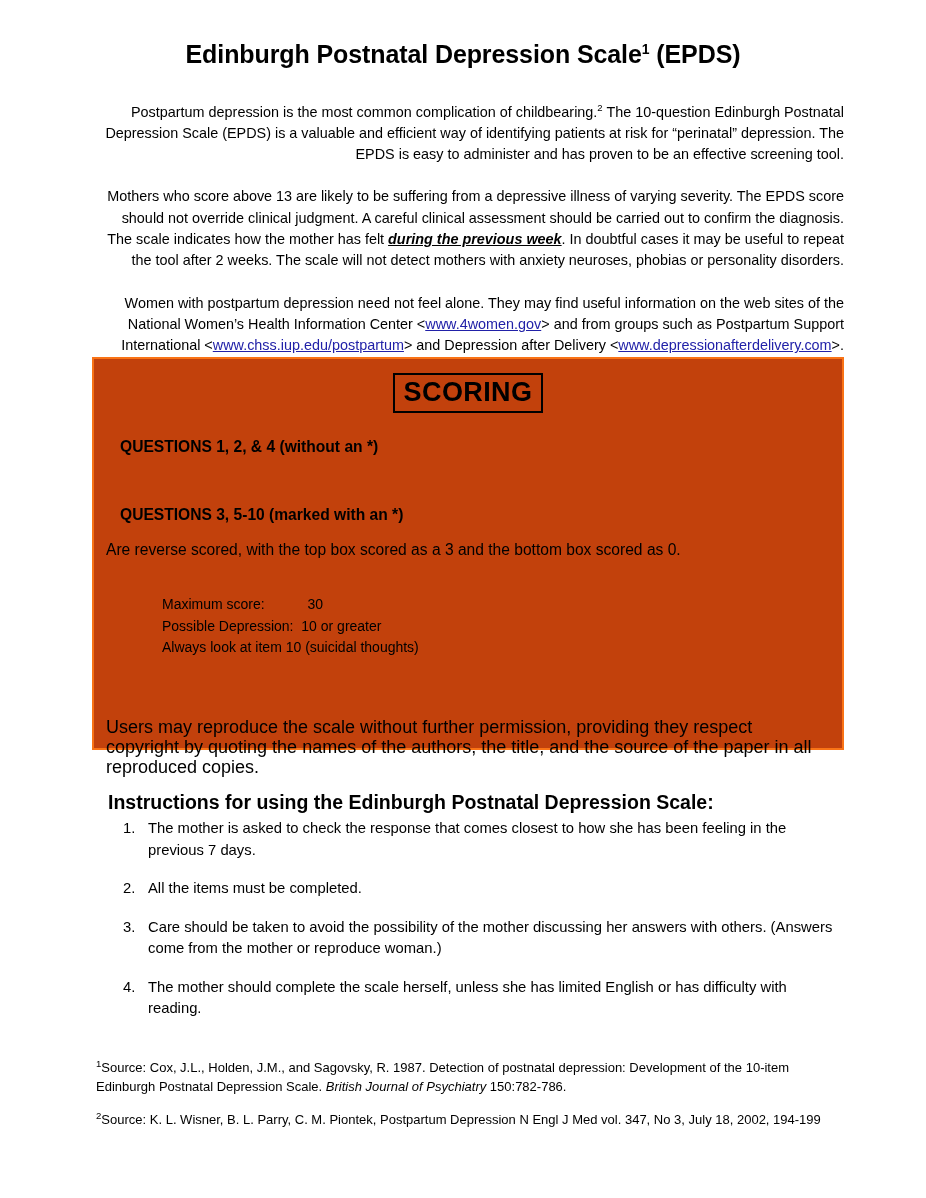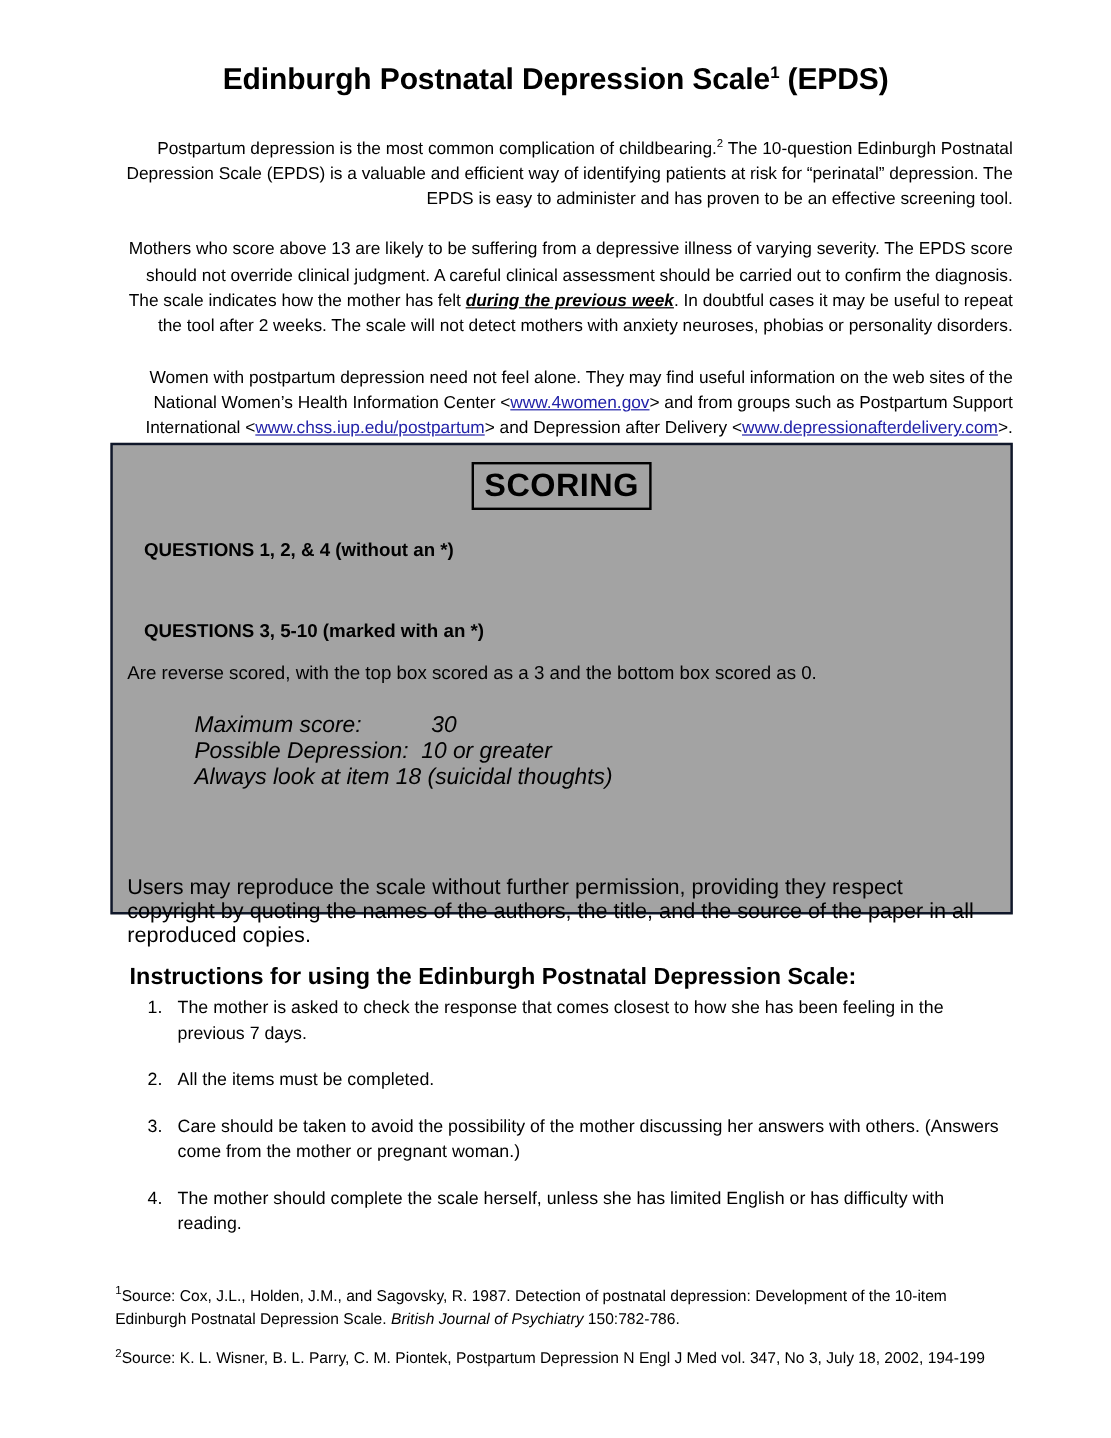--- a/index.html
+++ b/index.html
@@ -22,21 +22,21 @@
     box-sizing: border-box;
     padding: 0;
   }
 
   
   .doc-title {
     text-align: center;
     font-size: 25px;
     font-weight: bold;
     letter-spacing: -0.1px;
-    margin: 12px;
+    margin: 0;
     padding-top: 41px;
     line-height: 1.1;
   }
   .doc-title sup {
     font-size: 0.56em;
     vertical-align: super;
     line-height: 0;
   }
 
   
@@ -68,23 +68,23 @@
     text-decoration: underline;
   }
 
   
   .scoring-box {
     position: absolute;
     left: 92px;
     top: 357px;
     width: 752px;
     height: 393px;
-    border: 2px solid #0f172a;
+    border: 2px solid #f97316;
     box-sizing: border-box;
-    background: #a3a3a3;
+    background: #c2410c;
   }
   .scoring-title-wrap {
     text-align: center;
     padding-top: 14px;
   }
   .scoring-title {
     display: inline-block;
     border: 2px solid #000000;
     font-size: 27px;
     font-weight: bold;
@@ -104,25 +104,24 @@
   }
   .q-body {
     font-size: 15.6px;
     line-height: 21px;
     margin: 0;
   }
   .q-gap {
     height: 19px;
   }
   .score-list {
-    margin-top: 22px;
+    margin-top: 34px;
     margin-left: 56px;
-    font-size: 19px;
+    font-size: 14px;
     line-height: 21.5px;
-    font-style: italic;
   }
   .score-row {
     white-space: pre;
   }
   .reproduce-note {
     position: absolute;
     left: 12px;
     right: 14px;
     top: 340px;
     font-size: 18px;
@@ -204,21 +203,21 @@
       <p class="q-head">QUESTIONS 1, 2, &amp; 4 (without an *)</p>
 
       <div class="q-gap"></div>
 
       <p class="q-head">QUESTIONS 3, 5-10 (marked with an *)</p>
       <p class="q-body">Are reverse scored, with the top box scored as a 3 and the bottom box scored as 0.</p>
 
       <div class="score-list">
         <div class="score-row">Maximum score:           30</div>
         <div class="score-row">Possible Depression:  10 or greater</div>
-        <div class="score-row">Always look at item 18 (suicidal thoughts)</div>
+        <div class="score-row">Always look at item 10 (suicidal thoughts)</div>
       </div>
     </div>
 
     <p class="reproduce-note">Users may reproduce the scale without further permission, providing they respect copyright by quoting the names of the authors, the title, and the source of the paper in all reproduced copies.</p>
 
   </div>
 
   <h2 class="instructions-head">Instructions for using the Edinburgh Postnatal Depression Scale:</h2>
 
   <div class="instructions-list">
@@ -228,21 +227,21 @@
       <span class="ins-text">The mother is asked to check the response that comes closest to how she has been feeling in the previous 7 days.</span>
     </div>
 
     <div class="ins-item">
       <span class="ins-num">2.</span>
       <span class="ins-text">All the items must be completed.</span>
     </div>
 
     <div class="ins-item">
       <span class="ins-num">3.</span>
-      <span class="ins-text">Care should be taken to avoid the possibility of the mother discussing her answers with others.  (Answers come from the mother or pregnant woman.)</span>
+      <span class="ins-text">Care should be taken to avoid the possibility of the mother discussing her answers with others.  (Answers come from the mother or reproduce woman.)</span>
     </div>
 
     <div class="ins-item">
       <span class="ins-num">4.</span>
       <span class="ins-text">The mother should complete the scale herself, unless she has limited English or has difficulty with reading.</span>
     </div>
 
   </div>
 
   <div class="footnotes">

